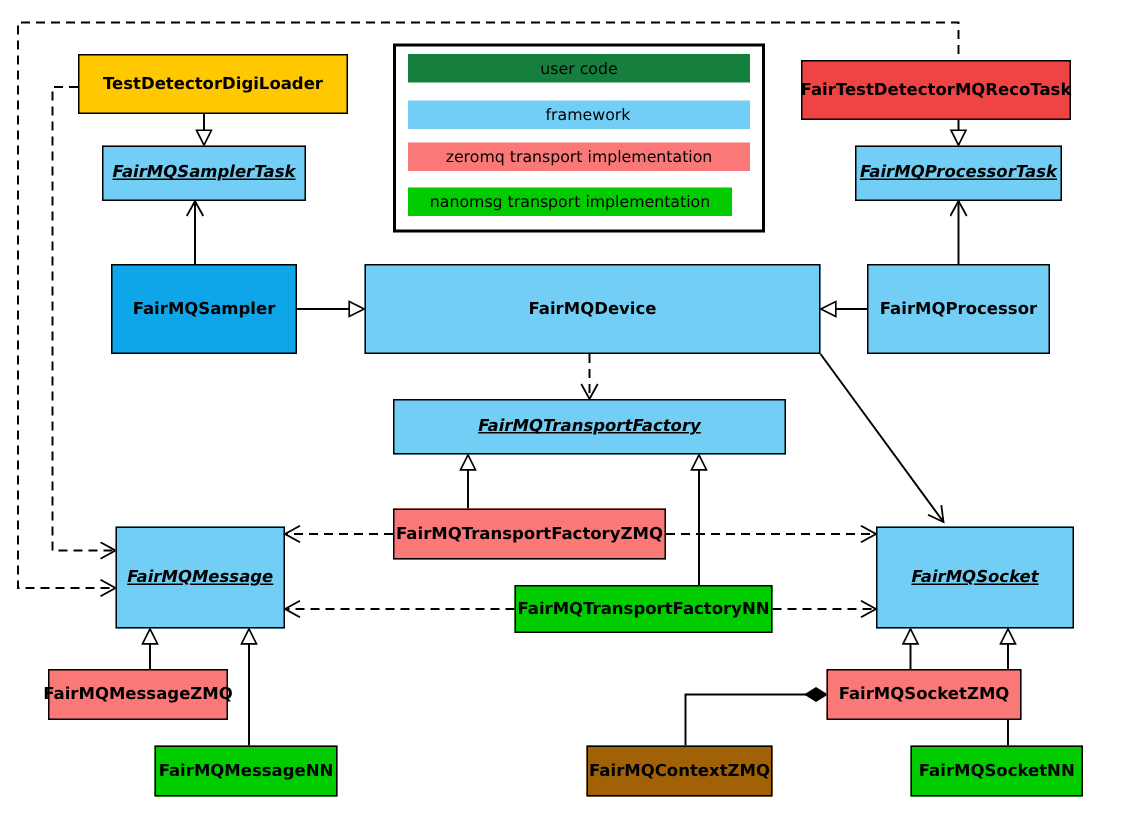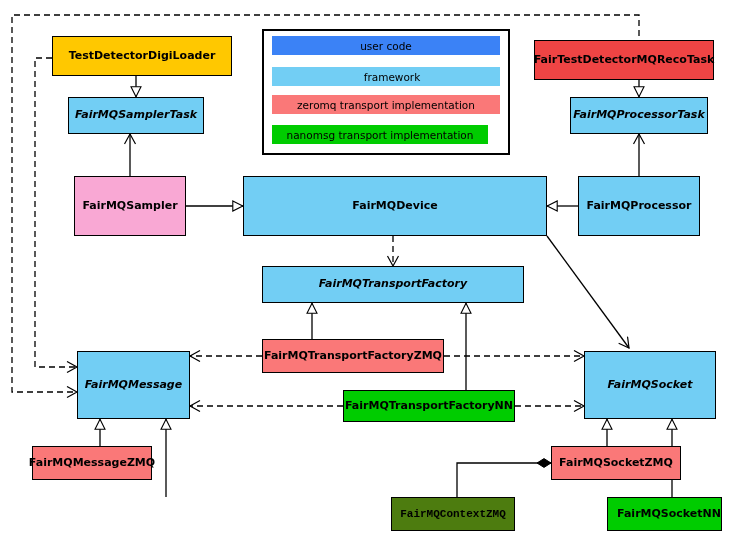--- a/index.html
+++ b/index.html
@@ -1,21 +1,21 @@
 <!DOCTYPE html>
 <html><head>
 <meta charset="utf-8">
 <style>
   html,body{margin:0;padding:0;background:#ffffff;}
   #stage{position:relative;width:748px;height:549px;background:#ffffff;
          font-family:"DejaVu Sans","Liberation Sans",sans-serif;overflow:hidden;}
   .node{position:absolute;box-sizing:border-box;border:1px solid #000;
         display:flex;align-items:center;justify-content:center;text-align:center;
         font-size:11px;font-weight:bold;color:#000;line-height:1.15;}
-  .node.abstract{font-style:italic;}
+  .node.abstract{font-style:italic;text-decoration:underline;}
   .legend-box{position:absolute;box-sizing:border-box;border:2px solid #000;background:#fff;}
   .legend-item{position:absolute;box-sizing:border-box;display:flex;align-items:center;
                justify-content:center;font-size:10.5px;font-weight:normal;color:#000;}
   svg.edges{position:absolute;left:0;top:0;width:748px;height:549px;overflow:visible;}
 </style>
 </head>
 <body>
 
 <div id="stage">
 
@@ -75,21 +75,21 @@
 
       <path d="M515,406 L584,406" marker-end="url(#openArrow)"></path>
 
       <path d="M52,58 L35,58 L35,367 L77,367" marker-end="url(#openArrow)"></path>
 
       <path d="M639,36 L639,15 L12,15 L12,392 L77,392" marker-end="url(#openArrow)"></path>
     </g>
   </svg>
 
   <div class="legend-box" style="left:262px;top:29px;width:248px;height:126px;"></div>
-  <div class="legend-item" style="left:272px;top:36px;width:228px;height:19px;background:#3b82f6;">
+  <div class="legend-item" style="left:272px;top:36px;width:228px;height:19px;background:#15803d;">
     <span>user code</span>
   </div>
   <div class="legend-item" style="left:272px;top:67px;width:228px;height:19px;background:#72CEF4;padding-left:12px;">
     <span>framework</span>
   </div>
   <div class="legend-item" style="left:272px;top:95px;width:228px;height:19px;background:#FA7878;">
     <span>zeromq transport implementation</span>
   </div>
   <div class="legend-item" style="left:272px;top:125px;width:216px;height:19px;background:#00CC00;">
     <span>nanomsg transport implementation</span>
@@ -104,21 +104,21 @@
   </div>
 
   <div class="node abstract" style="left:68px;top:97px;width:136px;height:37px;background:#72CEF4;">
     <span>FairMQSamplerTask</span>
   </div>
 
   <div class="node abstract" style="left:570px;top:97px;width:138px;height:37px;background:#72CEF4;">
     <span>FairMQProcessorTask</span>
   </div>
 
-  <div class="node" style="left:74px;top:176px;width:112px;height:60px;background:#f9a8d4;">
+  <div class="node" style="left:74px;top:176px;width:124px;height:60px;background:#0ea5e9;">
     <span>FairMQSampler</span>
   </div>
 
   <div class="node" style="left:243px;top:176px;width:304px;height:60px;background:#72CEF4;">
     <span>FairMQDevice</span>
   </div>
 
   <div class="node" style="left:578px;top:176px;width:122px;height:60px;background:#72CEF4;">
     <span>FairMQProcessor</span>
   </div>
@@ -140,26 +140,29 @@
   </div>
 
   <div class="node abstract" style="left:584px;top:351px;width:132px;height:68px;background:#72CEF4;">
     <span>FairMQSocket</span>
   </div>
 
   <div class="node" style="left:32px;top:446px;width:120px;height:34px;background:#FA7878;">
     <span>FairMQMessageZMQ</span>
   </div>
 
+  <div class="node" style="left:103px;top:497px;width:122px;height:34px;background:#00CC00;">
+    <span>FairMQMessageNN</span>
+  </div>
 
   <div class="node" style="left:551px;top:446px;width:130px;height:34px;background:#FA7878;">
     <span>FairMQSocketZMQ</span>
   </div>
 
-  <div class="node" style="left:391px;top:497px;width:124px;height:34px;background:#4d7c0f;font-family:Liberation Mono, monospace;">
+  <div class="node" style="left:391px;top:497px;width:124px;height:34px;background:#a16207;">
     <span>FairMQContextZMQ</span>
   </div>
 
-  <div class="node" style="left:607px;top:497px;width:115px;height:34px;background:#00CC00;justify-content:flex-end;">
+  <div class="node" style="left:607px;top:497px;width:115px;height:34px;background:#00CC00;">
     <span>FairMQSocketNN</span>
   </div>
 
 </div>
 
 </body></html>

